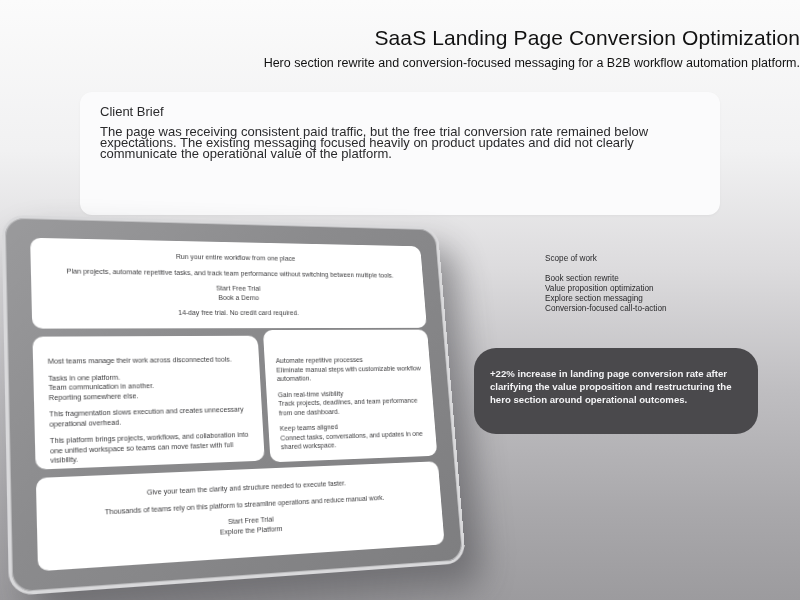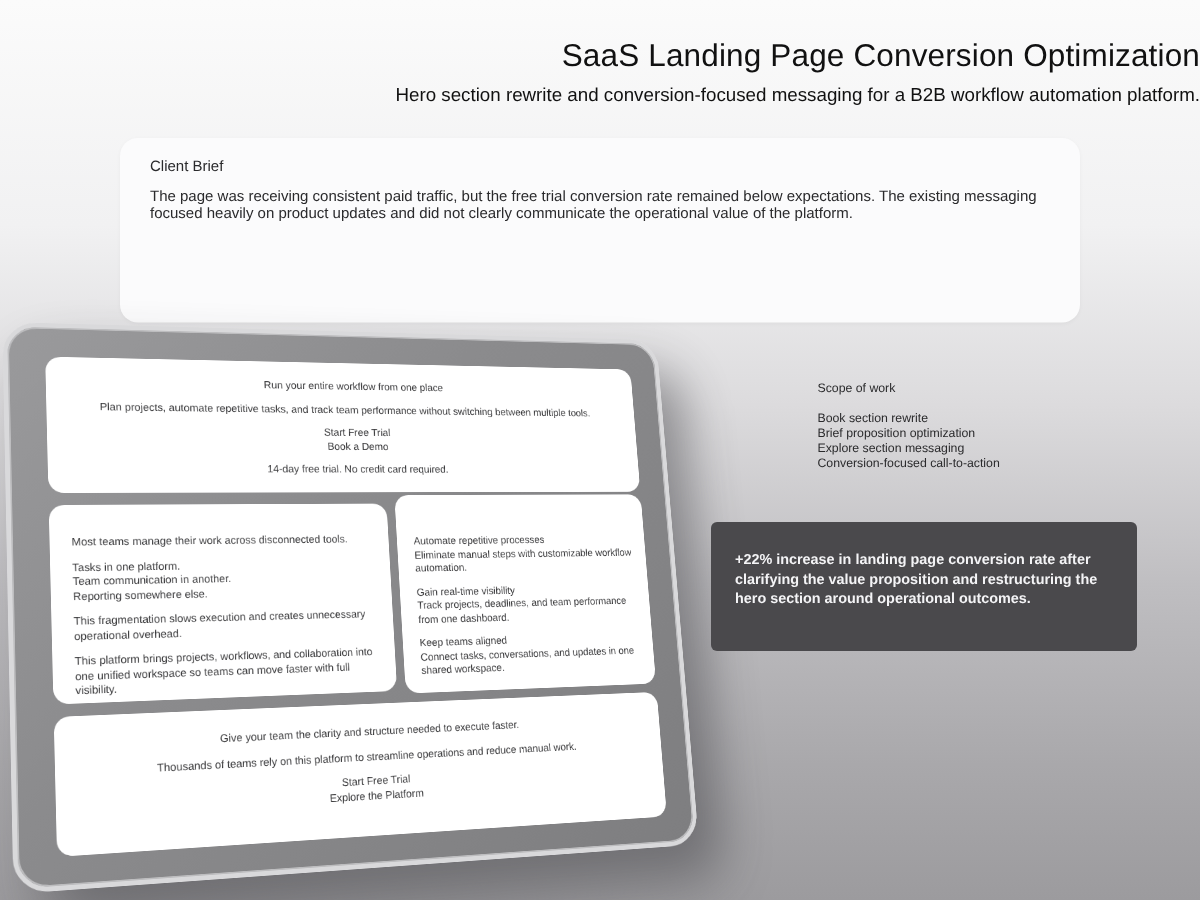--- a/index.html
+++ b/index.html
@@ -15,21 +15,21 @@
     text-align: right; font-size: 21px; font-weight: 400; color: #111; letter-spacing: 0.1px;
   }
   .page-subtitle {
     position: absolute; left: 0; right: 0; top: 56px;
     text-align: right; font-size: 12.5px; color: #111;
   }
   .brief-card {
     position: absolute; left: 80px; top: 92px; width: 640px; height: 123px;
     background: #fbfbfc; border-radius: 12px;
     padding: 14px 20px;
-    font-size: 10px; line-height: 11px; color: #2a2a2c;
+    font-size: 13px; line-height: 11px; color: #2a2a2c;
     box-shadow: 0 1px 3px rgba(0,0,0,0.04);
   }
   .brief-card .brief-heading { margin-bottom: 9px; }
   .brief-card p { margin-bottom: 9px; }
 
   .tablet-wrap {
     position: absolute; left: 10px; top: 212px; width: 470px; height: 370px;
     perspective: 900px;
   }
   .tablet {
@@ -53,21 +53,21 @@
   .card p { margin-bottom: 7px; }
   .gap { height: 7px; }
 
   .scope {
     position: absolute; left: 545px; top: 254px;
     font-size: 8.2px; line-height: 10px; color: #2a2a2c;
   }
   .scope .scope-heading { margin-bottom: 10px; }
   .result-card {
     position: absolute; left: 474px; top: 348px; width: 284px; height: 86px;
-    background: #4a494c; border-radius: 4px;
+    background: #4a494c; border-radius: 22px;
     padding: 19px 16px 0 16px;
     font-size: 9.6px; line-height: 13px; font-weight: 700; color: #f4f4f6;
   }
 </style>
 </head>
 <body>
 
 <h1 class="page-title">SaaS Landing Page Conversion Optimization</h1>
 <div class="page-subtitle">Hero section rewrite and conversion-focused messaging for a B2B workflow automation platform.</div>
 
@@ -124,20 +124,20 @@
       <div>Start Free Trial</div>
       <div>Explore the Platform</div>
     </div>
 
   </div>
 </div>
 
 <section class="scope">
   <div class="scope-heading">Scope of work</div>
   <div>Book section rewrite</div>
-  <div>Brief proposition optimization</div>
+  <div>Value proposition optimization</div>
   <div>Explore section messaging</div>
   <div>Conversion-focused call-to-action</div>
 </section>
 
 <section class="result-card">
   <div>+22% increase in landing page conversion rate after clarifying the value proposition and restructuring the hero section around operational outcomes.</div>
 </section>
 
 </body></html>

